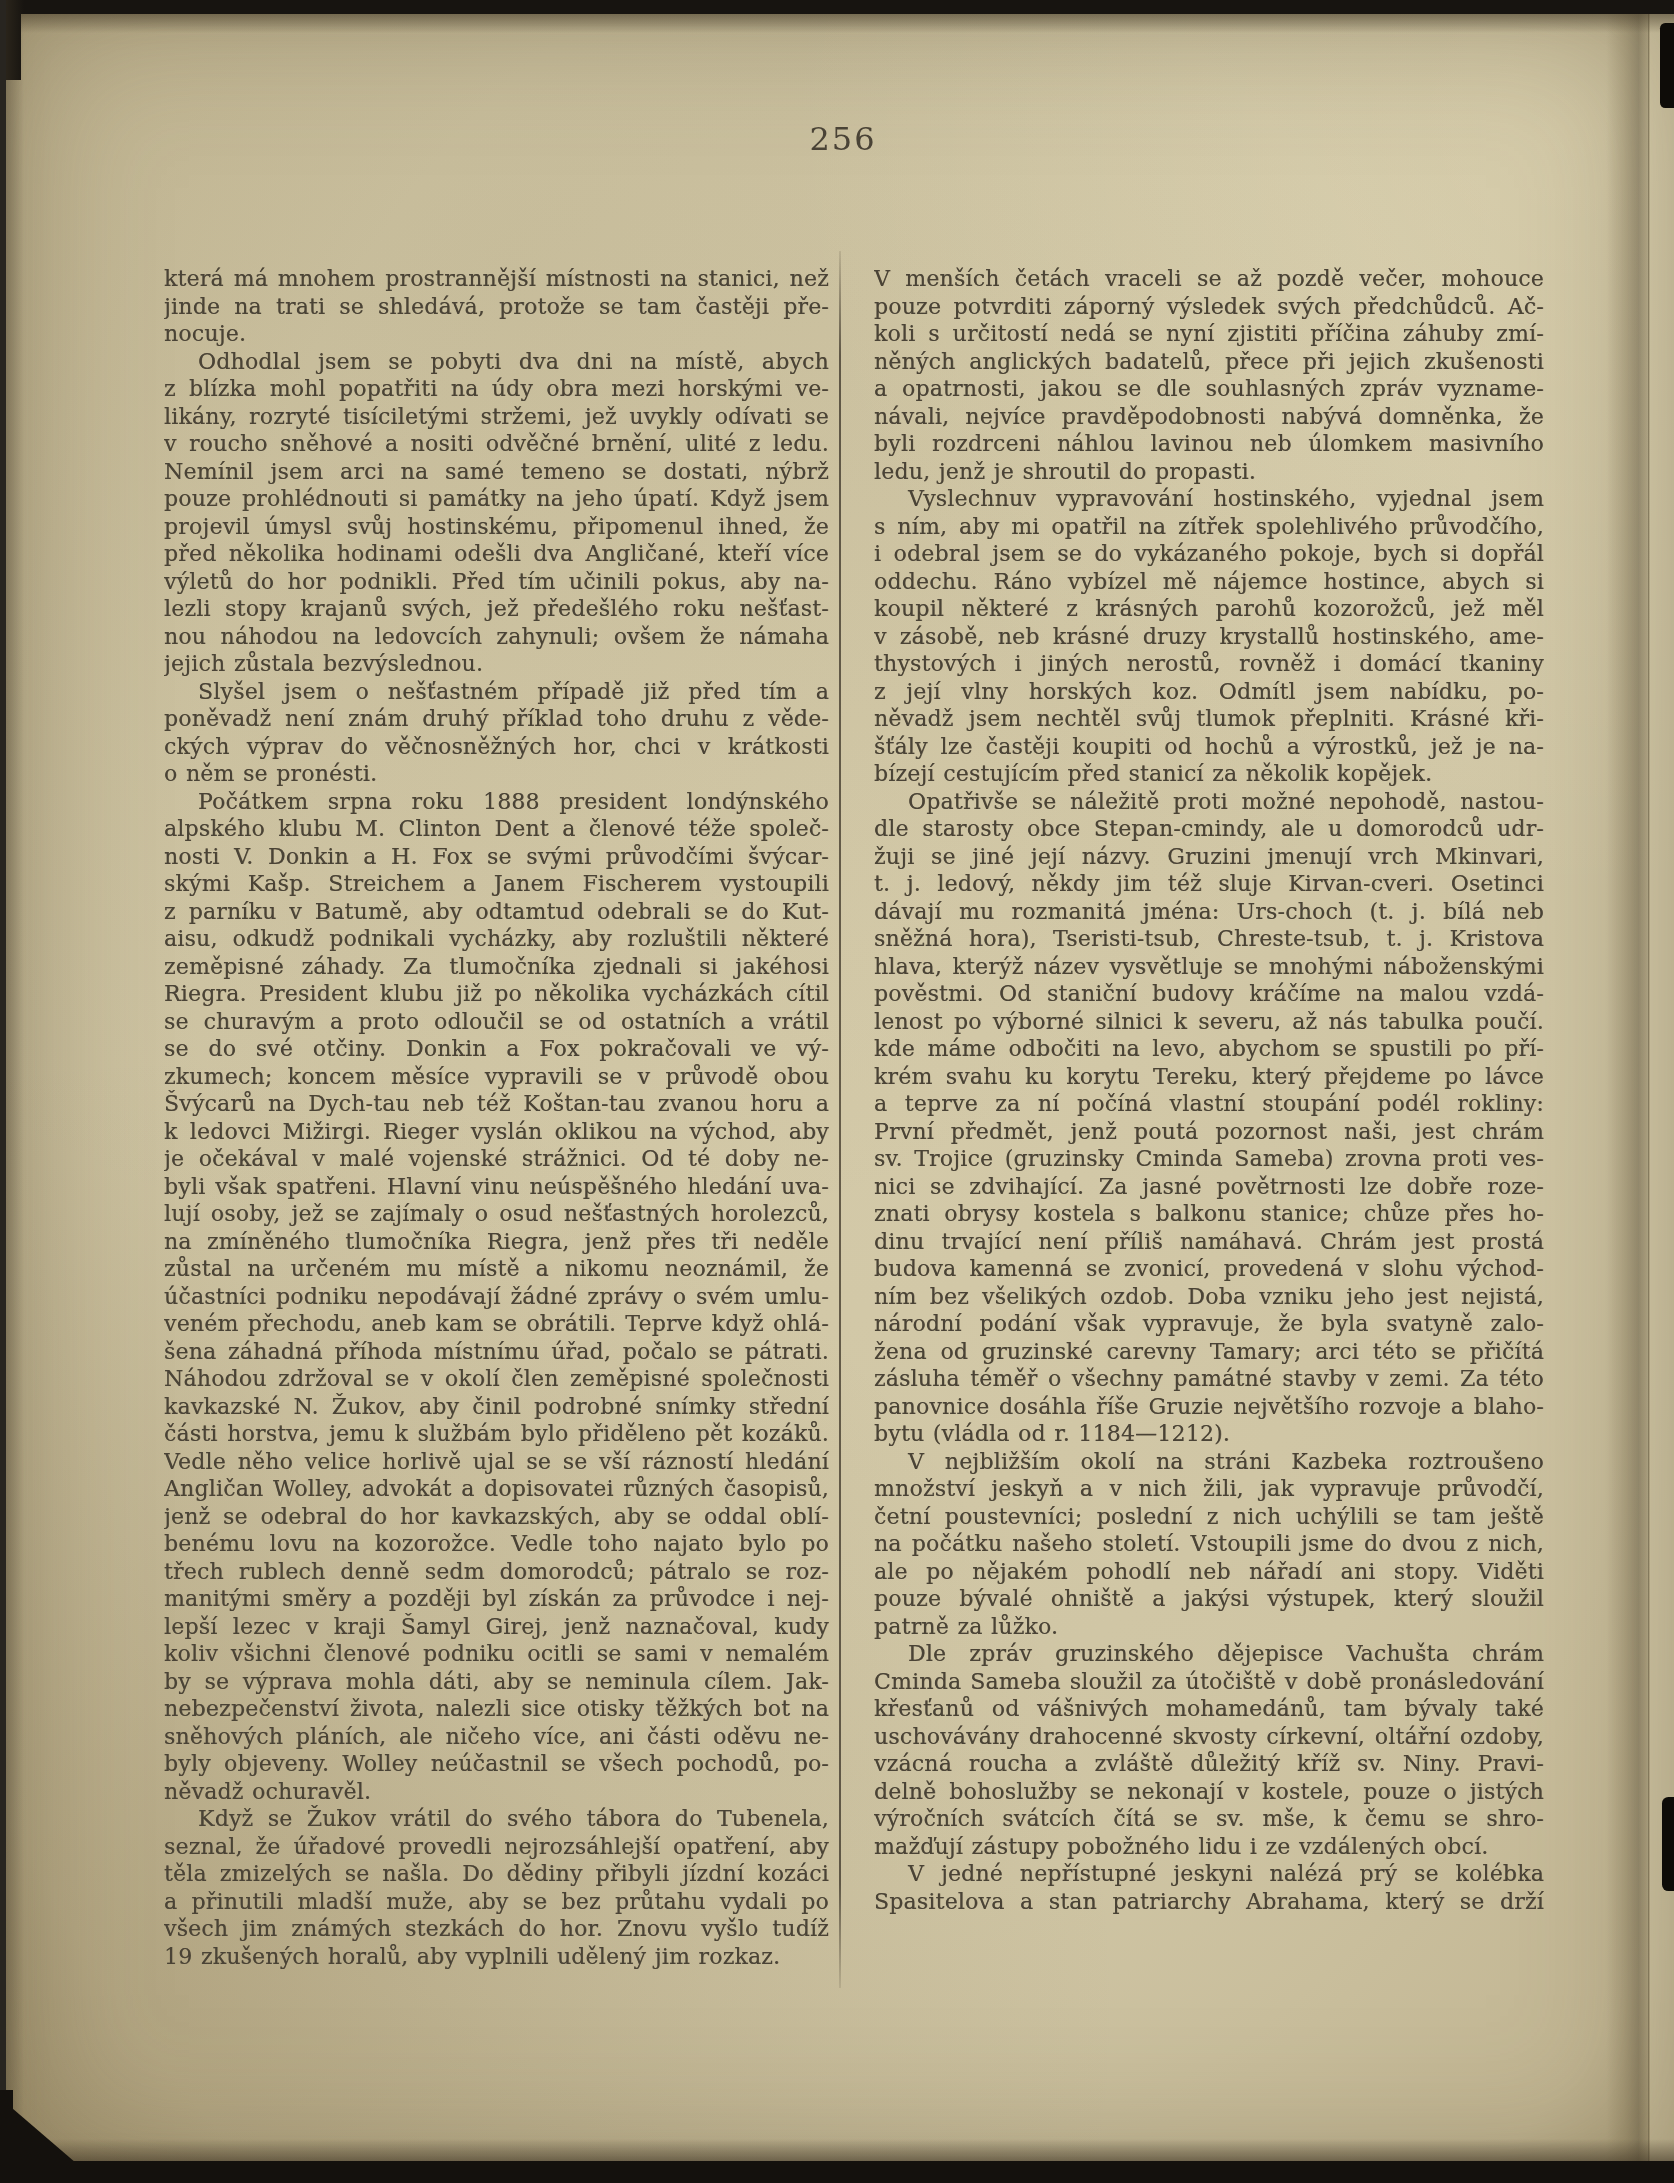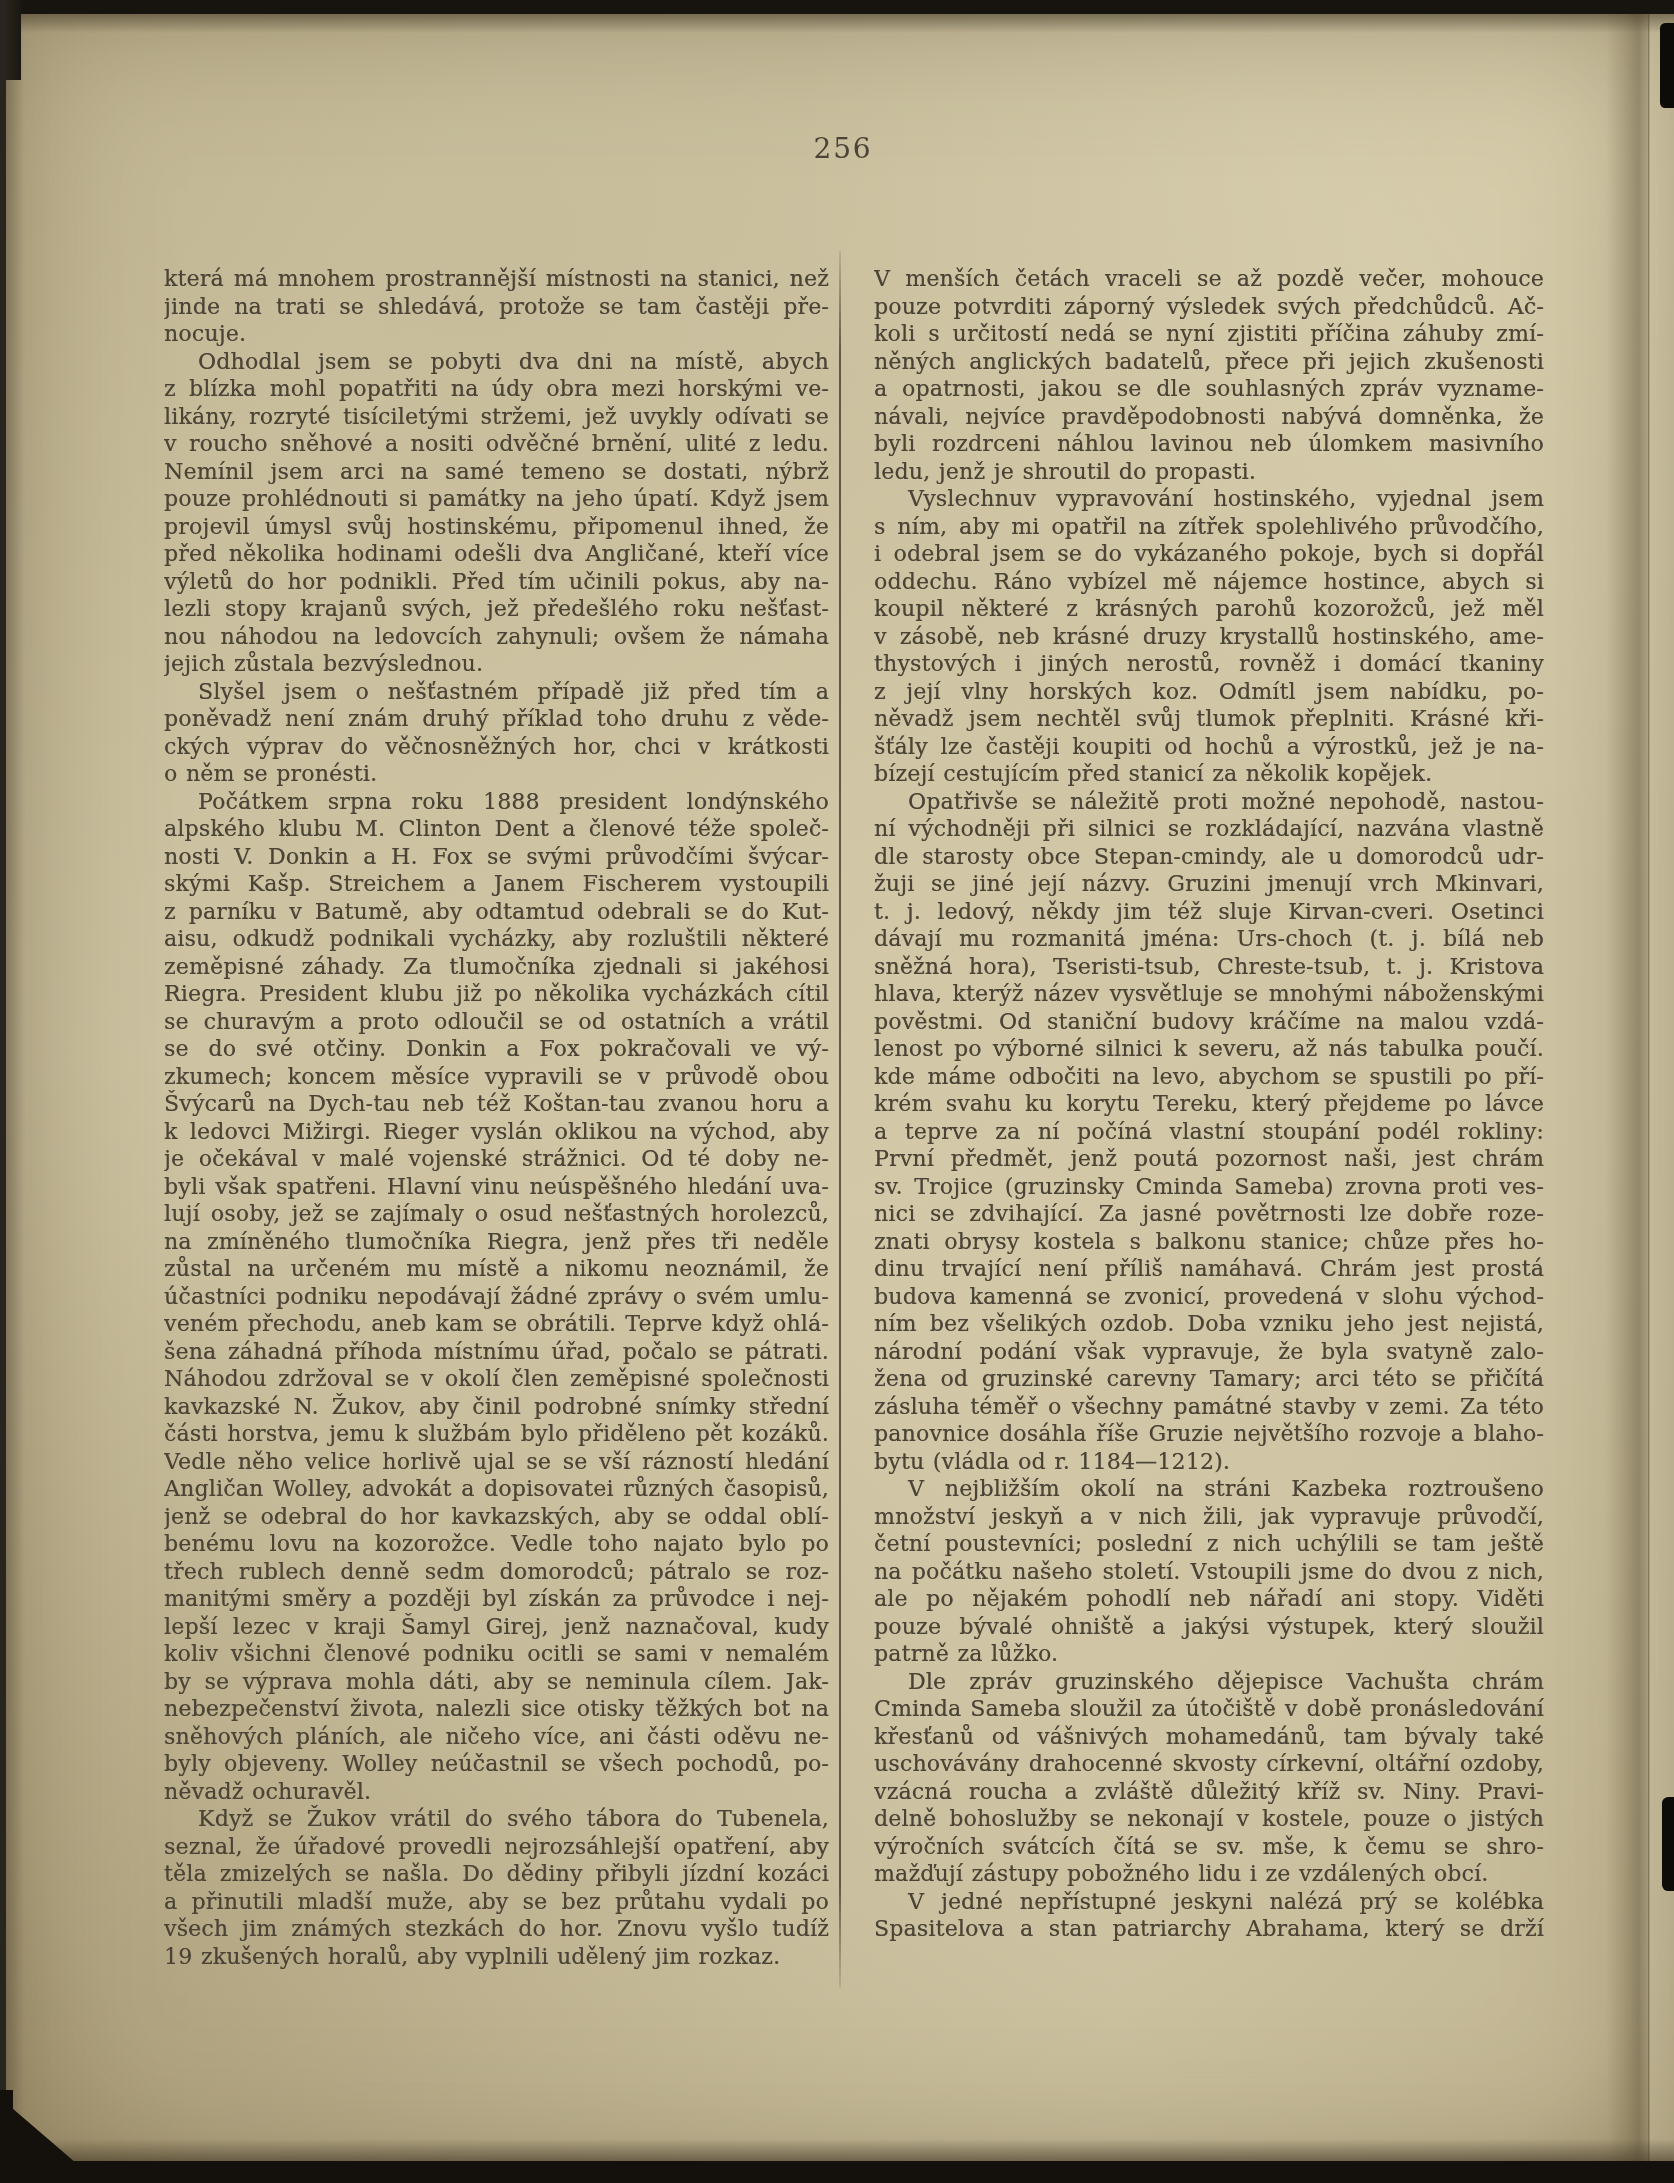--- a/index.html
+++ b/index.html
@@ -10,22 +10,22 @@
       radial-gradient(circle at 10% 92%, rgba(110,92,55,0.20), transparent 38%),
       radial-gradient(circle at 93% 6%, rgba(255,248,215,0.22), transparent 30%),
       radial-gradient(circle at 30% 12%, rgba(120,105,65,0.10), transparent 45%),
       radial-gradient(ellipse at 52% 42%, var(--paper,#d4caa9) 0%, #cfc5a4 55%, #c2b693 86%, #ad9f7a 100%);
   }
   .vignette {
     position:absolute; inset:0; pointer-events:none;
     box-shadow: inset 0 0 142px 19.3px rgba(95,82,52,0.38), inset 0 0 45px 5.2px rgba(110,96,62,0.22);
   }
   .page-number {
-    position:absolute; left:164px; top:132px; width:1358px;
-    text-align:center; font-size:28px; letter-spacing:1.9px;
+    position:absolute; left:164px; top:120px; width:1358px;
+    text-align:center; font-size:32px; letter-spacing:1.9px;
     color:var(--ink,#4a4336);
   }
   .column { position:absolute; top:265px; color:var(--ink,#4a4336); }
   #col-left  { left:164px;  width:665px; }
   #col-right { left:853px; width:670px;margin-left:21px; }
   .line {
     height:27.5px; line-height:27.5px; font-size:22px; overflow:hidden;
     text-align:justify; text-align-last:justify; text-justify:inter-word;
     letter-spacing:0.2px; word-spacing:1.3px; white-space:normal;
     text-shadow:0.3px 0.3px 0.5px rgba(66,57,42,0.55);
@@ -145,21 +145,20 @@
       <div class="line">i odebral jsem se do vykázaného pokoje, bych si dopřál</div>
       <div class="line">oddechu. Ráno vybízel mě nájemce hostince, abych si</div>
       <div class="line">koupil některé z krásných parohů kozorožců, jež měl</div>
       <div class="line">v zásobě, neb krásné druzy krystallů hostinského, ame-</div>
       <div class="line">thystových i jiných nerostů, rovněž i domácí tkaniny</div>
       <div class="line">z její vlny horských koz. Odmítl jsem nabídku, po-</div>
       <div class="line">něvadž jsem nechtěl svůj tlumok přeplniti. Krásné kři-</div>
       <div class="line">šťály lze častěji koupiti od hochů a výrostků, jež je na-</div>
       <div class="line para-end">bízejí cestujícím před stanicí za několik kopějek.</div>
       <div class="line indent">Opatřivše se náležitě proti možné nepohodě, nastou-</div>
-      <div class="line">ní východněji při silnici se rozkládající, nazvána vlastně</div>
       <div class="line">dle starosty obce Stepan-cmindy, ale u domorodců udr-</div>
       <div class="line">žuji se jiné její názvy. Gruzini jmenují vrch Mkinvari,</div>
       <div class="line">t. j. ledový, někdy jim též sluje Kirvan-cveri. Osetinci</div>
       <div class="line">dávají mu rozmanitá jména: Urs-choch (t. j. bílá neb</div>
       <div class="line">sněžná hora), Tseristi-tsub, Chreste-tsub, t. j. Kristova</div>
       <div class="line">hlava, kterýž název vysvětluje se mnohými náboženskými</div>
       <div class="line">pověstmi. Od staniční budovy kráčíme na malou vzdá-</div>
       <div class="line">lenost po výborné silnici k severu, až nás tabulka poučí.</div>
       <div class="line">kde máme odbočiti na levo, abychom se spustili po pří-</div>
       <div class="line">krém svahu ku korytu Tereku, který přejdeme po lávce</div>

